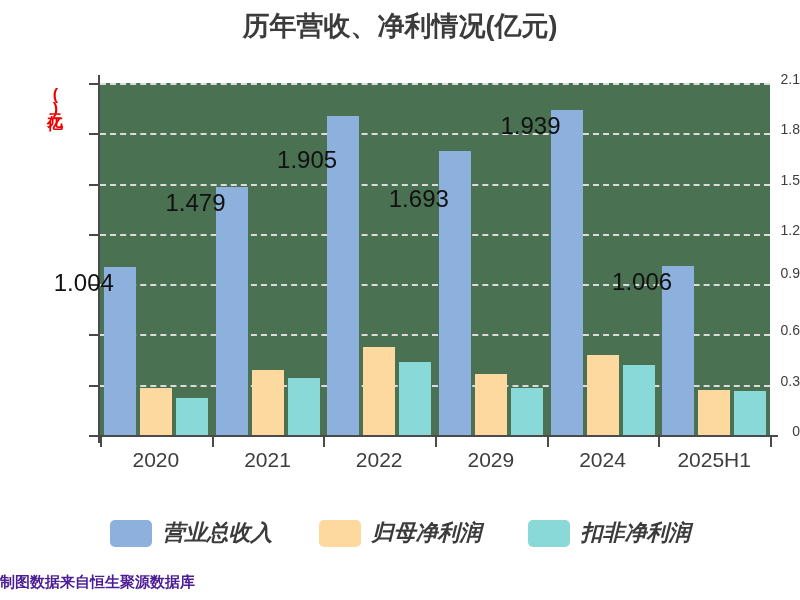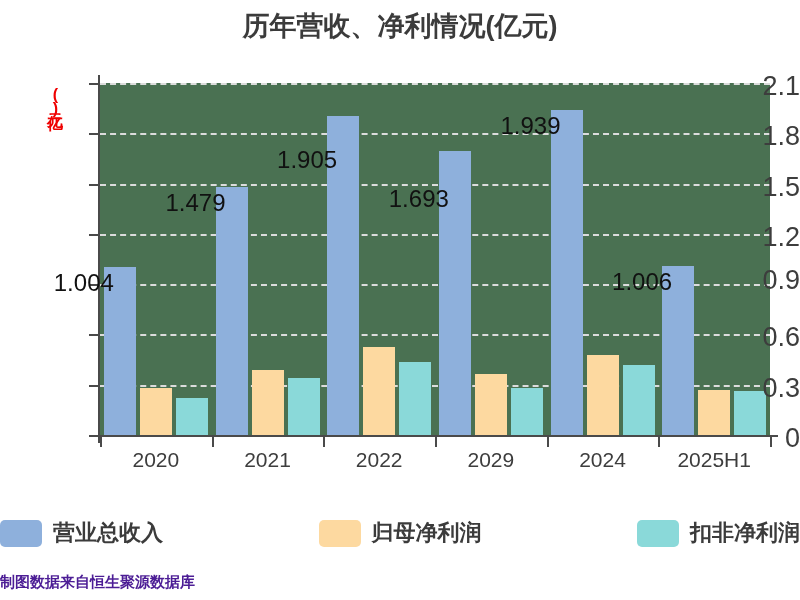--- a/index.html
+++ b/index.html
@@ -74,21 +74,21 @@
     left: 89px;
     width: 10px;
     height: 2px;
     background: #4a4a4a;
   }
   .y-tick-label {
     position: absolute;
     right: 0;
     width: 84px;
     text-align: right;
-    font-size: 27px;
+    font-size: 14px;
     color: #3d3d3d;
     transform: translateY(-12px);
   }
   .x-tick-mark {
     position: absolute;
     top: 437px;
     width: 2px;
     height: 10px;
     background: #4a4a4a;
   }
@@ -133,23 +133,24 @@
     text-align: center;
   }
 
   
   #legend {
     position: absolute;
     left: 0;
     top: 518px;
     width: 800px;
     display: flex;
-    justify-content: space-between;
+    justify-content: center;
     align-items: center;
-    gap: 14px;
+    gap: 46px;
+    font-style: italic;
   }
   .legend-item {
     display: flex;
     align-items: center;
     gap: 11px;
   }
   .legend-swatch {
     width: 42px;
     height: 27px;
     border-radius: 5px;

